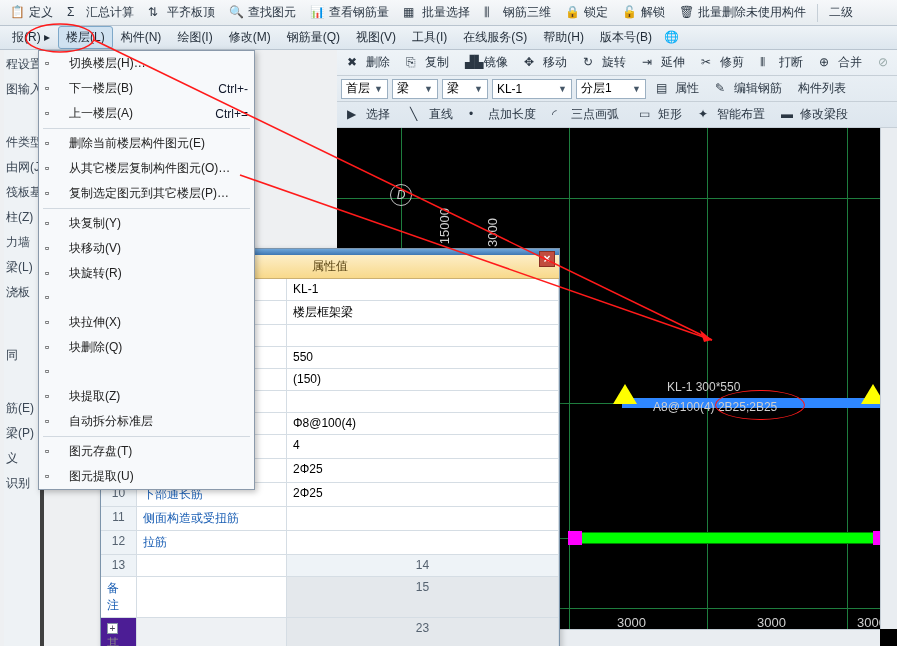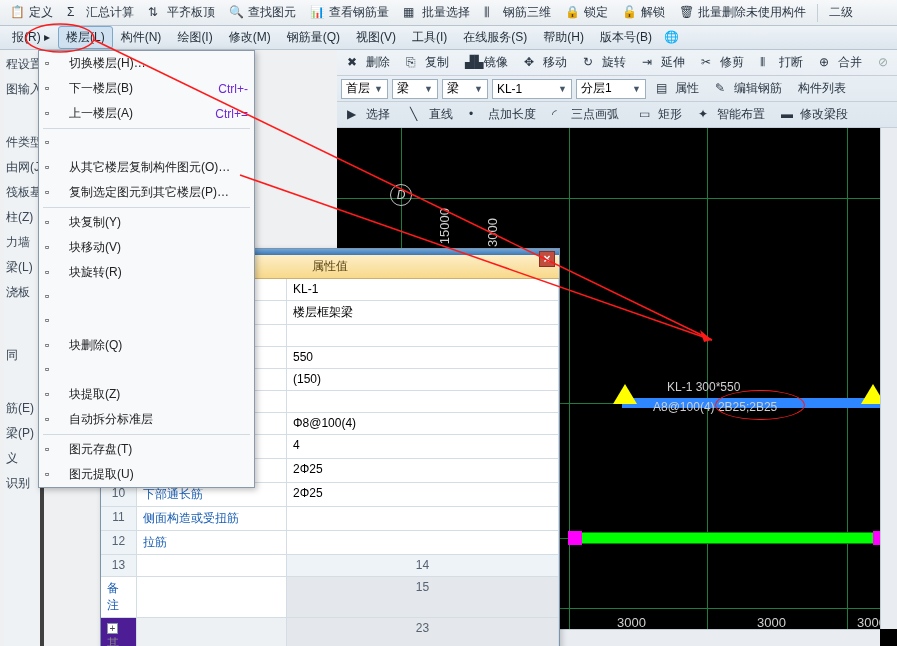--- a/index.html
+++ b/index.html
@@ -15,21 +15,21 @@
 .menu-item.active { background: #d0e2f1; border: 1px solid #7ea8c9; border-radius: 3px; padding: 2px 7px; }
 
 .left-col { position: absolute; left: 4px; top: 50px; width: 40px; height: 596px; background: #eef2f5; border-right: 4px solid #404040; }
 .left-labels { writing-mode: horizontal-tb; font-size: 12px; color: #3a4654; padding: 6px 2px; }
 .left-labels div { margin-bottom: 8px; white-space: nowrap; overflow: hidden; }
 
 .dropdown { position: absolute; left: 38px; top: 50px; width: 217px; background: #f7f9fb; border: 1px solid #8b9aab; box-shadow: 2px 2px 6px rgba(0,0,0,.25); z-index: 50; }
 .dropdown .mi { display: flex; align-items: center; padding: 4px 6px; cursor: pointer; gap: 6px; }
 .dropdown .mi .ico { width: 18px; height: 16px; display: inline-block; }
 .dropdown .mi .txt { flex: 1; color: #222; }
-.dropdown .mi .sc { color: #6d28d9; }
+.dropdown .mi .sc { color: #0f172a; }
 .dropdown hr { border: none; border-top: 1px solid #d2d9e0; margin: 2px 4px; }
 
 .prop-panel { position: absolute; left: 100px; top: 248px; width: 460px; background: #fff; border: 1px solid #7c94ab; box-shadow: 2px 2px 6px rgba(0,0,0,.2); z-index: 30; }
 .prop-title { background: linear-gradient(#6fa6d9,#3e77b3); color: #fff; text-align: center; padding: 3px 0; position: relative; font-weight: bold; }
 .prop-close { position: absolute; right: 4px; top: 2px; width: 16px; height: 16px; background: #c14d3f; color: #fff; text-align: center; line-height: 14px; font-size: 11px; cursor: pointer; border: 1px solid #8b2f23; }
 .prop-header { background: linear-gradient(#fdeec7,#f8d98b); text-align: center; font-weight: normal; padding: 3px 0; border-bottom: 1px solid #cbb072; color: #5a4514; }
 .prop-grid { display: grid; grid-template-columns: 36px 150px 1fr; }
 .prop-grid > div { border-right: 1px solid #d5dde4; border-bottom: 1px solid #d5dde4; padding: 3px 6px; background: #fff; min-height: 22px; }
 .prop-grid .rn { background: #eef3f7; text-align: center; color: #556270; }
 .prop-grid .nm { color: #1b5fb4; }
@@ -160,20 +160,21 @@
       <span class="sc">Ctrl+-</span>
     </div>
     <div class="mi">
       <span class="ico">▫</span>
       <span class="txt">上一楼层(A)</span>
       <span class="sc">Ctrl+=</span>
     </div>
     <hr>
     <div class="mi">
       <span class="ico">▫</span>
+      <span class="txt">删除当前楼层构件图元(E)</span>
       <span class="sc"></span>
     </div>
     <div class="mi">
       <span class="ico">▫</span>
       <span class="txt">从其它楼层复制构件图元(O)…</span>
       <span class="sc"></span>
     </div>
     <div class="mi">
       <span class="ico">▫</span>
       <span class="txt">复制选定图元到其它楼层(P)…</span>
@@ -194,20 +195,21 @@
       <span class="ico">▫</span>
       <span class="txt">块旋转(R)</span>
       <span class="sc"></span>
     </div>
     <div class="mi">
       <span class="ico">▫</span>
       <span class="sc"></span>
     </div>
     <div class="mi">
       <span class="ico">▫</span>
+      <span class="txt">块拉伸(X)</span>
       <span class="sc"></span>
     </div>
     <div class="mi">
       <span class="ico">▫</span>
       <span class="txt">块删除(Q)</span>
       <span class="sc"></span>
     </div>
     <div class="mi">
       <span class="ico">▫</span>
       <span class="sc"></span>

